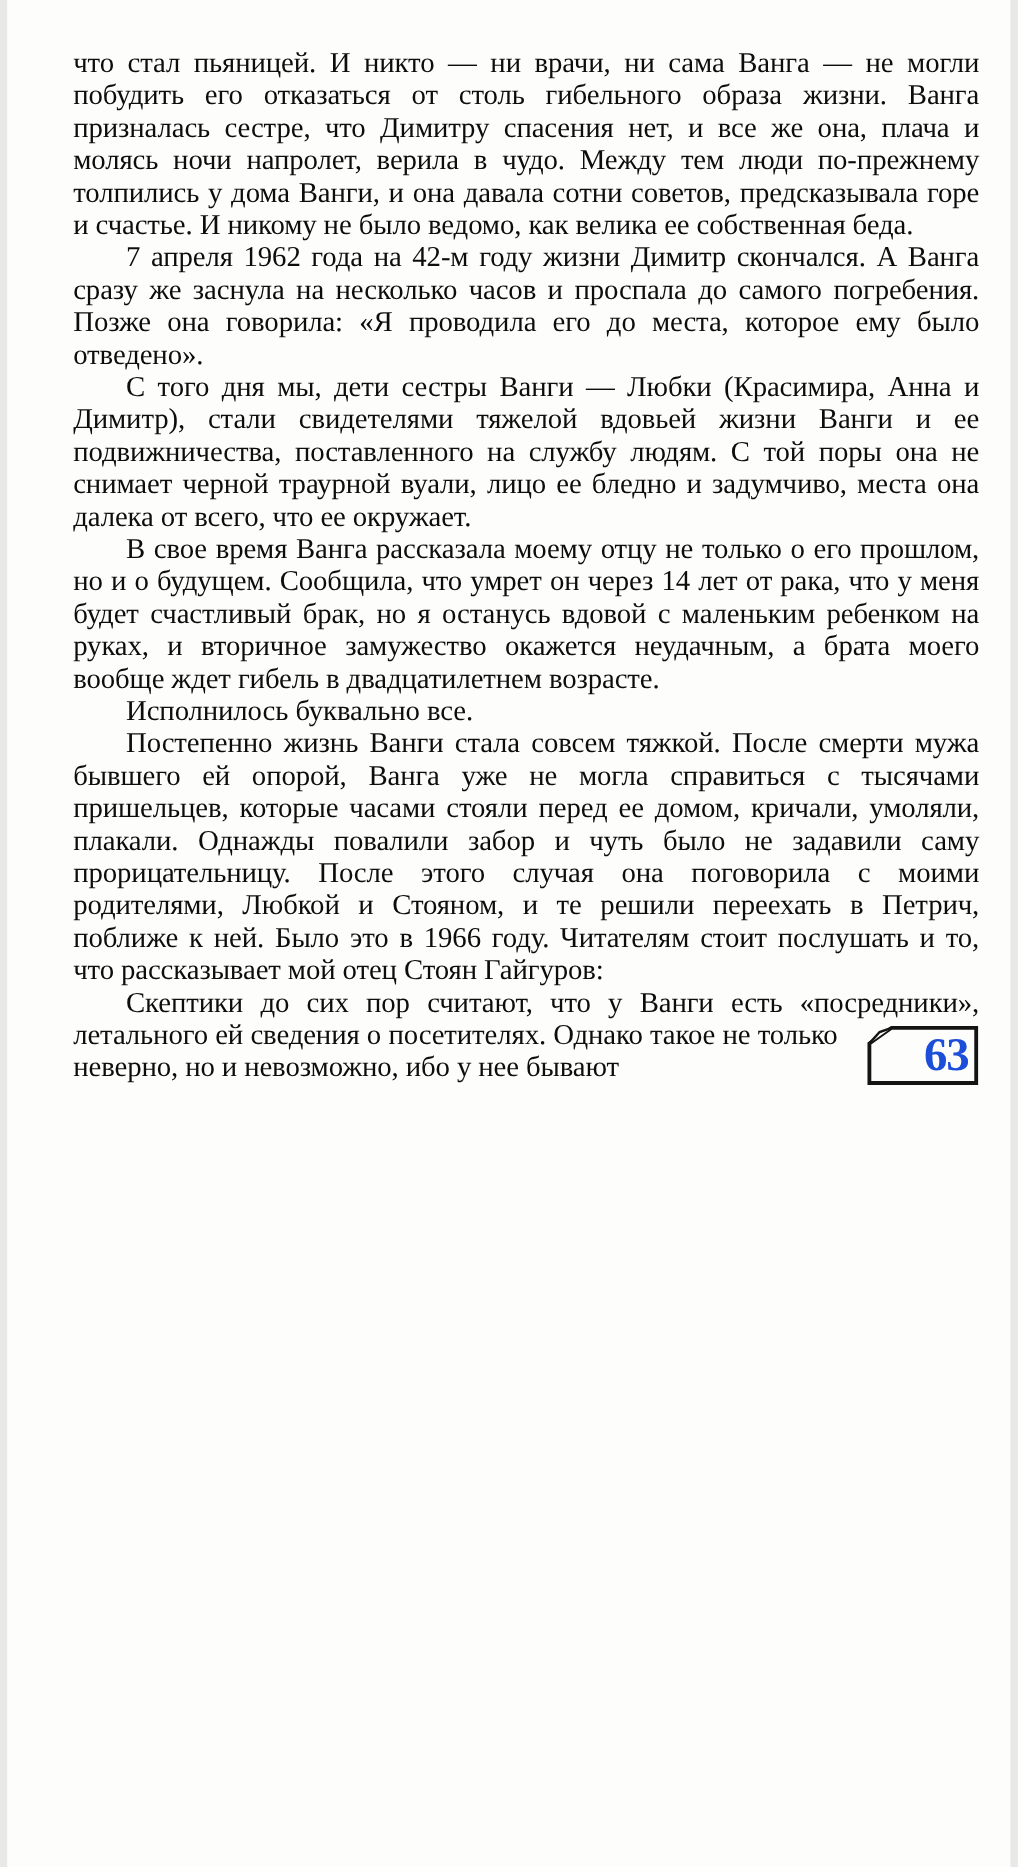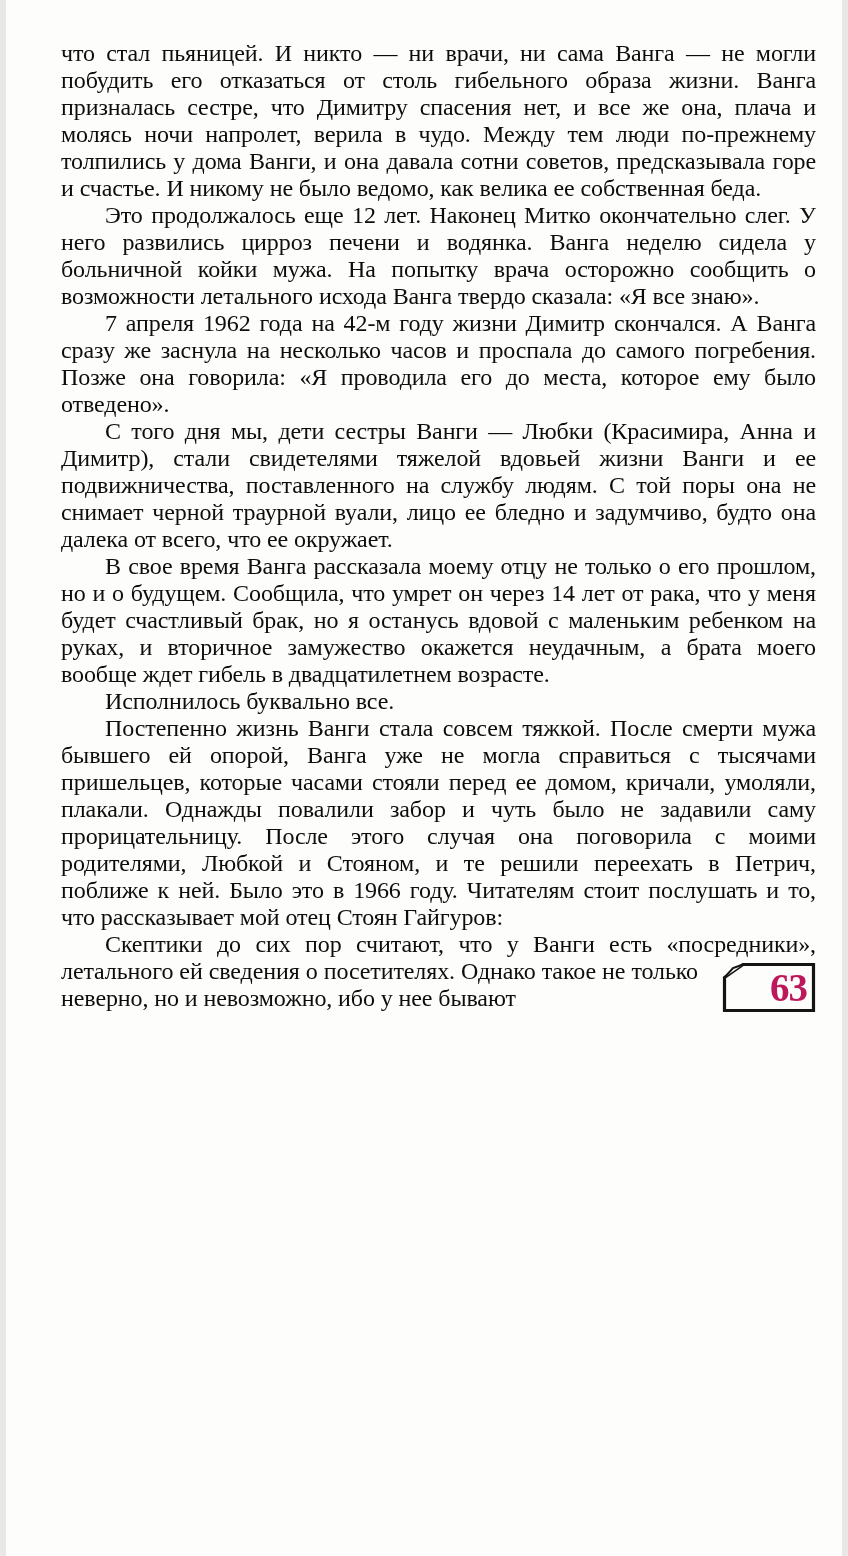--- a/index.html
+++ b/index.html
@@ -47,33 +47,32 @@
   }
   .badge svg { position: absolute; top: 0; left: 0; }
   .badge .num {
     position: absolute;
     top: 50%;
     right: 9px;
     transform: translateY(-52%);
     font-size: 39px;
     font-weight: bold;
     letter-spacing: -1px;
-    color: #be185d;
+    color: #1d4ed8;
     font-family: "Liberation Serif", "DejaVu Serif", serif;
   }
 </style>
 </head>
 <body>
 
 <div class="page">
   <div class="text-block">
     <p class="no-indent">что стал пьяницей. И никто — ни врачи, ни сама Ванга — не могли побудить его отказаться от столь гибельного образа жизни. Ванга призналась сестре, что Димитру спасения нет, и все же она, плача и молясь ночи напролет, верила в чудо. Между тем люди по-прежнему толпились у дома Ванги, и она давала сотни советов, предсказывала горе и счастье. И никому не было ведомо, как велика ее собственная беда.</p>
-    <p>Это продолжалось еще 12 лет. Наконец Митко окончательно слег. У него развились цирроз печени и водянка. Ванга неделю сидела у больничной койки мужа. На попытку врача осторожно сообщить о возможности летального исхода Ванга твердо сказала: «Я все знаю».</p>
     <p>7 апреля 1962 года на 42-м году жизни Димитр скончался. А Ванга сразу же заснула на несколько часов и проспала до самого погребения. Позже она говорила: «Я проводила его до места, которое ему было отведено».</p>
-    <p>С того дня мы, дети сестры Ванги — Любки (Красимира, Анна и Димитр), стали свидетелями тяжелой вдовьей жизни Ванги и ее подвижничества, поставленного на службу людям. С той поры она не снимает черной траурной вуали, лицо ее бледно и задумчиво, будто она далека от всего, что ее окружает.</p>
+    <p>С того дня мы, дети сестры Ванги — Любки (Красимира, Анна и Димитр), стали свидетелями тяжелой вдовьей жизни Ванги и ее подвижничества, поставленного на службу людям. С той поры она не снимает черной траурной вуали, лицо ее бледно и задумчиво, места она далека от всего, что ее окружает.</p>
     <p>В свое время Ванга рассказала моему отцу не только о его прошлом, но и о будущем. Сообщила, что умрет он через 14 лет от рака, что у меня будет счастливый брак, но я останусь вдовой с маленьким ребенком на руках, и вторичное замужество окажется неудачным, а брата моего вообще ждет гибель в двадцатилетнем возрасте.</p>
     <p>Исполнилось буквально все.</p>
     <p>Постепенно жизнь Ванги стала совсем тяжкой. После смерти мужа бывшего ей опорой, Ванга уже не могла справиться с тысячами пришельцев, которые часами стояли перед ее домом, кричали, умоляли, плакали. Однажды повалили забор и чуть было не задавили саму прорицательницу. После этого случая она поговорила с моими родителями, Любкой и Стояном, и те решили переехать в Петрич, поближе к ней. Было это в 1966 году. Читателям стоит послушать и то, что рассказывает мой отец Стоян Гайгуров:</p>
 
     <p>
       <span class="badge-float">
           <span class="badge">
             <svg width="94" height="51" viewBox="0 0 94 51">
               <path d="M21 2.5 H91.5 V48.5 H2.5 V15.5 Z" fill="#fdfdfb" stroke="#141414" stroke-width="3.2" stroke-linejoin="miter"></path>
               <path d="M21 2.5 L11 6 L2.5 15.5" fill="#fdfdfb" stroke="#141414" stroke-width="2" stroke-linejoin="miter"></path>

